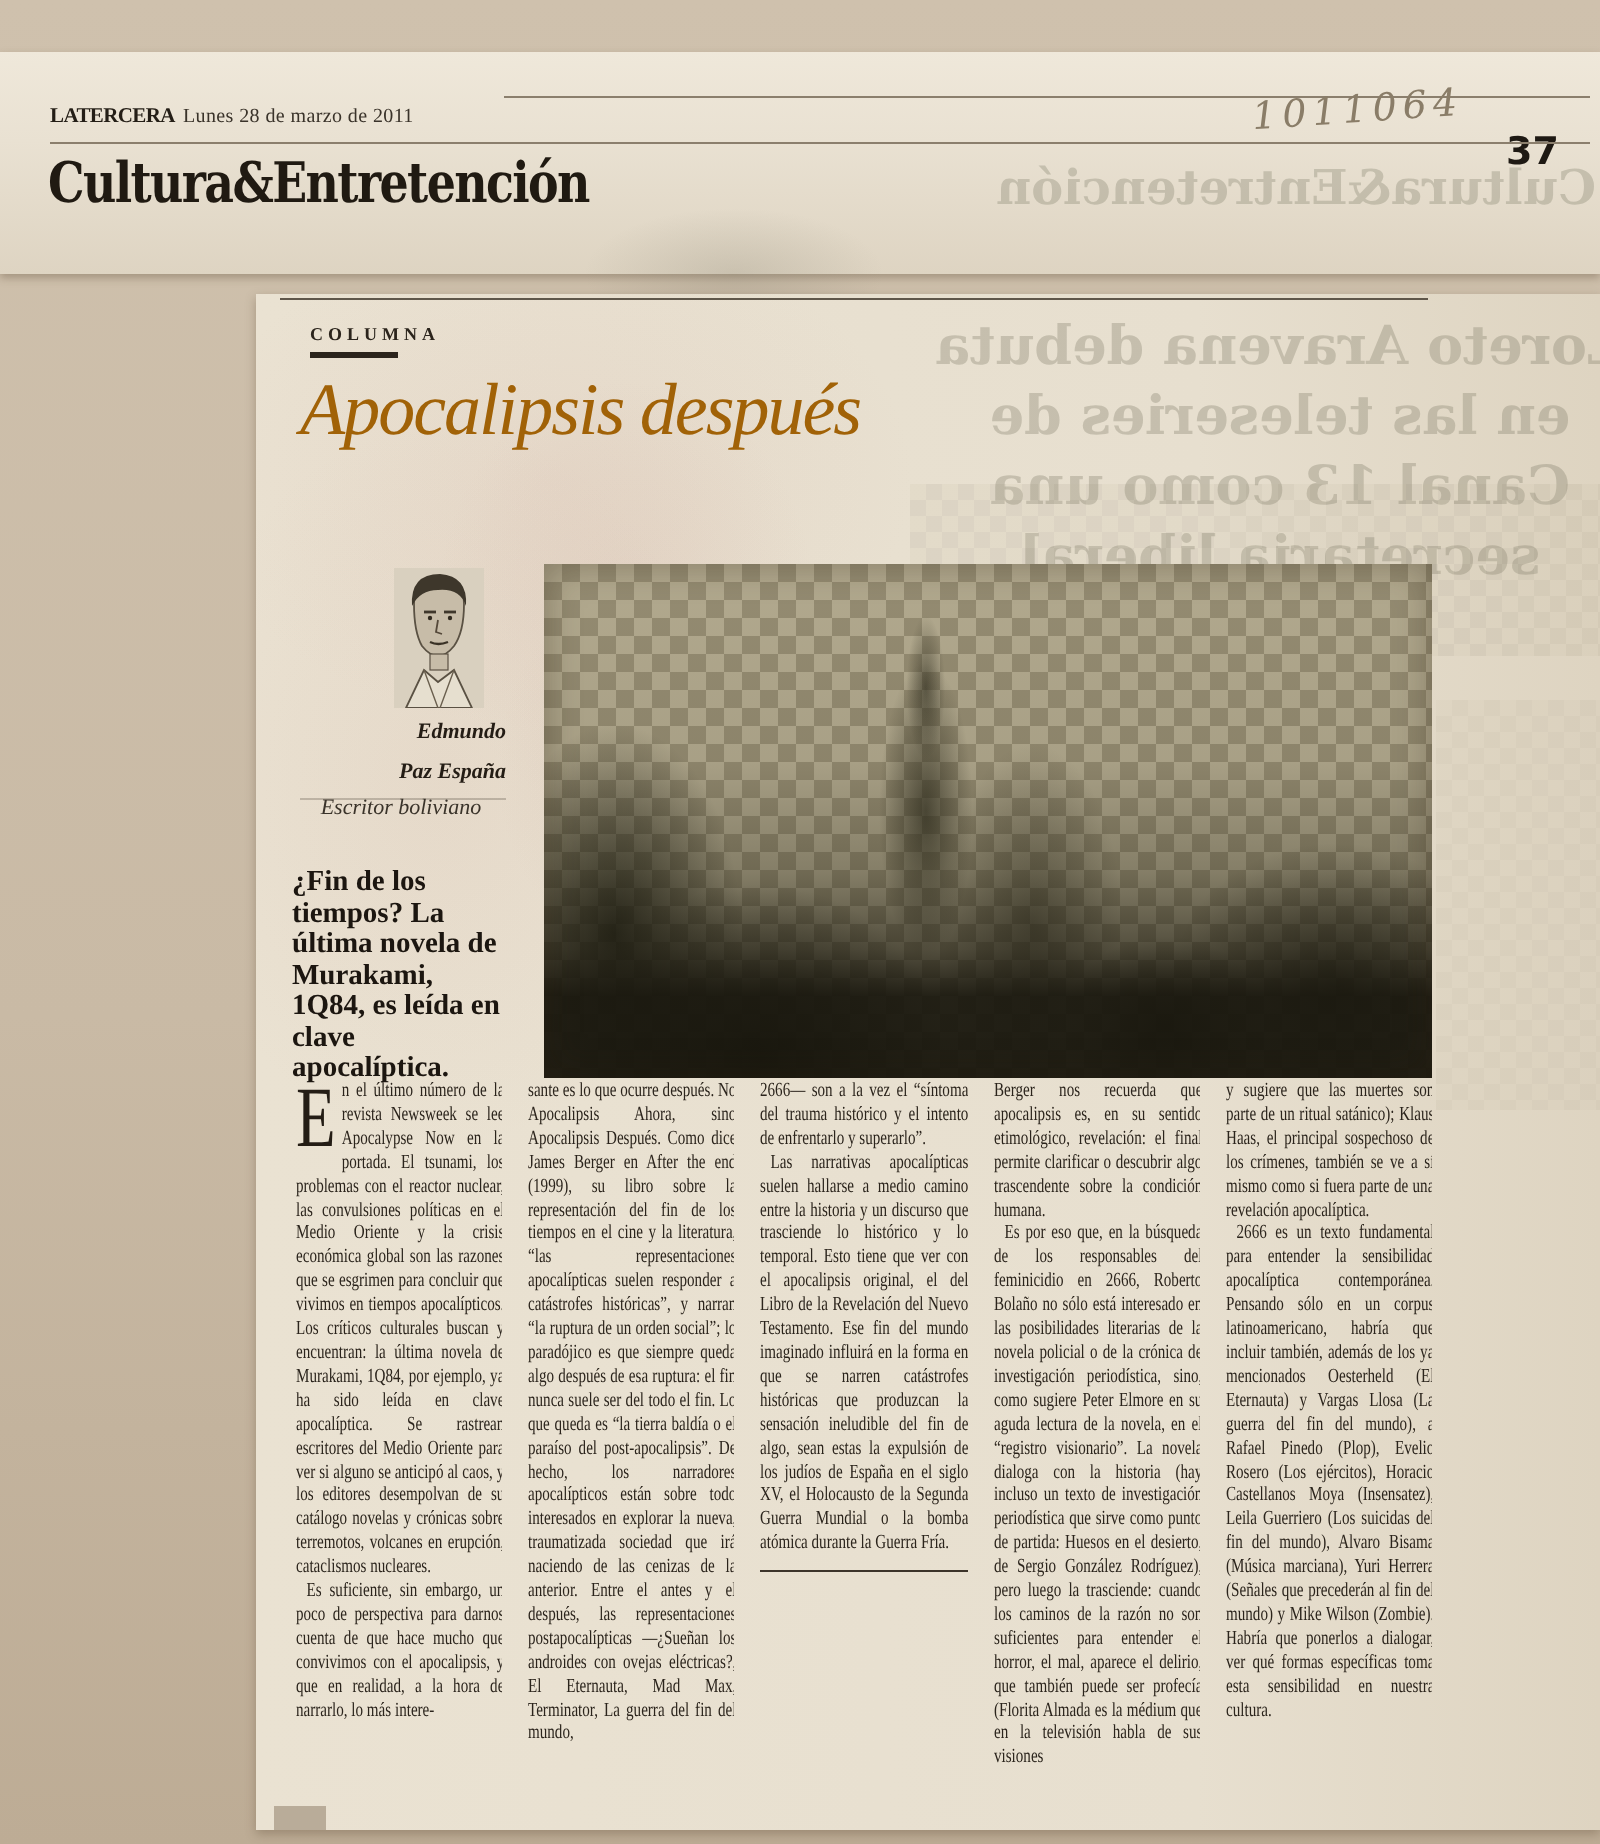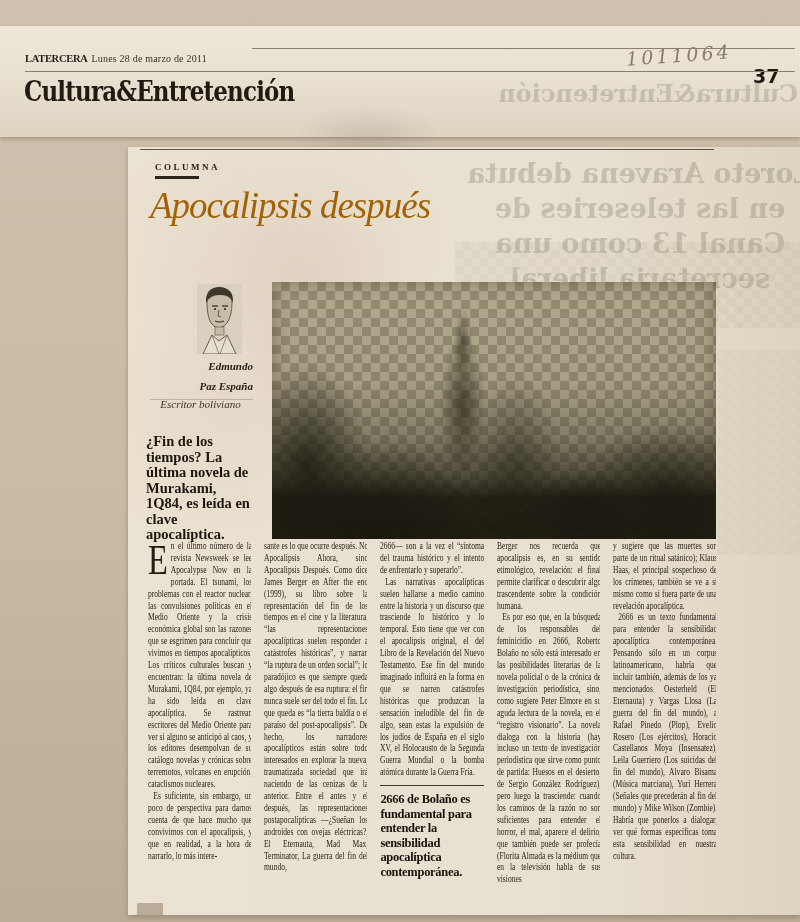--- a/index.html
+++ b/index.html
@@ -165,21 +165,20 @@
     <div class="col-inner">
       <p>sante es lo que ocurre después. No Apocalipsis Ahora, sino Apocalipsis Después. Como dice James Berger en After the end (1999), su libro sobre la representación del fin de los tiempos en el cine y la literatura, “las representaciones apocalípticas suelen responder a catástrofes históricas”, y narran “la ruptura de un orden social”; lo paradójico es que siempre queda algo después de esa ruptura: el fin nunca suele ser del todo el fin. Lo que queda es “la tierra baldía o el paraíso del post-apocalipsis”. De hecho, los narradores apocalípticos están sobre todo interesados en explorar la nueva, traumatizada sociedad que irá naciendo de las cenizas de la anterior. Entre el antes y el después, las representaciones postapocalípticas —¿Sueñan los androides con ovejas eléctricas?, El Eternauta, Mad Max, Terminator, La guerra del fin del mundo,</p>
     </div>
   </div>
   <div class="col">
     <div class="col-inner">
       <p>2666— son a la vez el “síntoma del trauma histórico y el intento de enfrentarlo y superarlo”.</p>
       <p>Las narrativas apocalípticas suelen hallarse a medio camino entre la historia y un discurso que trasciende lo histórico y lo temporal. Esto tiene que ver con el apocalipsis original, el del Libro de la Revelación del Nuevo Testamento. Ese fin del mundo imaginado influirá en la forma en que se narren catástrofes históricas que produzcan la sensación ineludible del fin de algo, sean estas la expulsión de los judíos de España en el siglo XV, el Holocausto de la Segunda Guerra Mundial o la bomba atómica durante la Guerra Fría.</p>
     </div>
     <div class="pq-rule"></div>
-    <div class="pull-quote">2666 de Bolaño es fundamental para entender la sensibilidad apocalíptica contemporánea.</div>
   </div>
   <div class="col">
     <div class="col-inner">
       <p>Berger nos recuerda que apocalipsis es, en su sentido etimológico, revelación: el final permite clarificar o descubrir algo trascendente sobre la condición humana.</p>
       <p>Es por eso que, en la búsqueda de los responsables del feminicidio en 2666, Roberto Bolaño no sólo está interesado en las posibilidades literarias de la novela policial o de la crónica de investigación periodística, sino, como sugiere Peter Elmore en su aguda lectura de la novela, en el “registro visionario”. La novela dialoga con la historia (hay incluso un texto de investigación periodística que sirve como punto de partida: Huesos en el desierto, de Sergio González Rodríguez), pero luego la trasciende: cuando los caminos de la razón no son suficientes para entender el horror, el mal, aparece el delirio, que también puede ser profecía (Florita Almada es la médium que en la televisión habla de sus visiones</p>
     </div>
   </div>
   <div class="col">
     <div class="col-inner">
       <p>y sugiere que las muertes son parte de un ritual satánico); Klaus Haas, el principal sospechoso de los crímenes, también se ve a sí mismo como si fuera parte de una revelación apocalíptica.</p>

